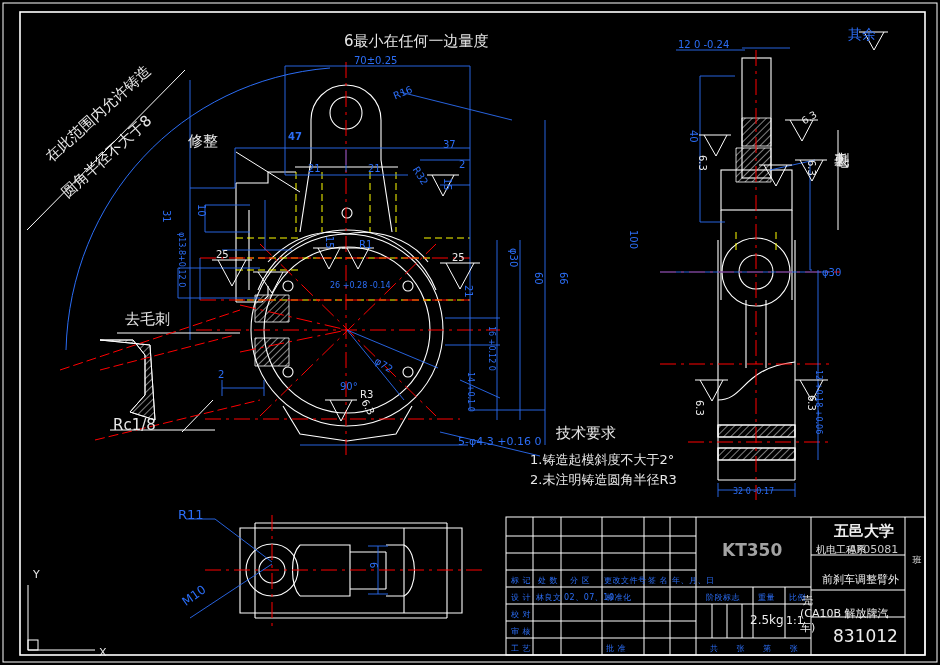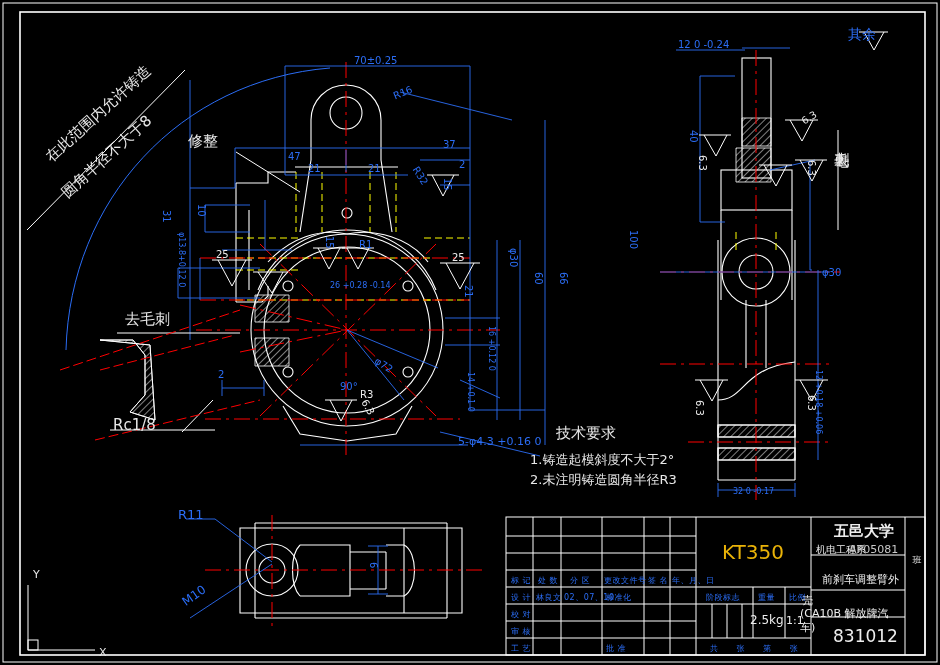--- a/index.html
+++ b/index.html
@@ -296,39 +296,40 @@
       <path d="M712 604 L712 638"></path>
       <path d="M727 604 L727 638"></path>
       <path d="M742 604 L742 638"></path>
 
       <path d="M811 555 L905 555"></path>
       <path d="M811 590 L905 590"></path>
       <path d="M811 617 L905 617"></path>
     </g>
   </svg>
 
+  <div class="wlbl cnbig" style="left:344px;top:32px;">6最小在任何一边量度</div>
 
   <div class="wlbl cnbig" style="left:42px;top:152px;transform:rotate(-42deg);transform-origin:left top;">在此范围内允许铸造</div>
   <div class="wlbl cnbig" style="left:58px;top:188px;transform:rotate(-42deg);transform-origin:left top;">圆角半径不大于8</div>
 
   <div class="wlbl cnbig" style="left:188px;top:132px;">修整</div>
   <div class="wlbl cnbig" style="left:125px;top:310px;">去毛刺</div>
   <div class="wlbl" style="left:113px;top:416px;font-size:15px;">Rc1/8</div>
 
   <div class="wlbl cnbig" style="left:832px;top:140px;writing-mode:vertical-rl;">去毛刺</div>
 
   <div class="lbl" style="left:848px;top:27px;font-size:14px;">其余</div>
 
   <div class="wlbl cnbig" style="left:556px;top:424px;">技术要求</div>
   <div class="wlbl" style="left:530px;top:452px;font-size:13px;">1.铸造起模斜度不大于2°</div>
   <div class="wlbl" style="left:530px;top:472px;font-size:13px;">2.未注明铸造圆角半径R3</div>
 
   <div class="lbl" style="left:354px;top:56px;">70±0.25</div>
   <div class="lbl" style="left:392px;top:92px;transform:rotate(-22deg);transform-origin:left top;">R16</div>
-  <div class="lbl" style="left:288px;top:152px;">47</div>
+  <div class="lbl" style="left:288px;top:132px;font-weight:bold;">47</div>
   <div class="lbl" style="left:400px;top:140px;margin-left:43px;">37</div>
   <div class="lbl" style="left:308px;top:164px;">21</div>
   <div class="lbl" style="left:368px;top:164px;">21</div>
   <div class="lbl" style="left:419px;top:165px;transform:rotate(58deg);transform-origin:left top;">R32</div>
   <div class="lbl" style="left:459px;top:160px;">2</div>
   <div class="lbl" style="left:442px;top:178px;writing-mode:vertical-rl;">15</div>
   <div class="lbl" style="left:161px;top:210px;writing-mode:vertical-rl;">31</div>
   <div class="lbl" style="left:196px;top:204px;writing-mode:vertical-rl;">10</div>
   <div class="lbl tiny" style="left:177px;top:232px;writing-mode:vertical-rl;">φ13.8+0.12 0</div>
   <div class="lbl" style="left:216px;top:250px;color:#ededed;">25</div>
@@ -377,21 +378,21 @@
 
   <div class="tb-txt" style="left:511px;top:592px;">设 计</div>
   <div class="tb-txt" style="left:536px;top:592px;">林良文</div>
   <div class="tb-txt" style="left:564px;top:592px;">02、07、10</div>
   <div class="tb-txt" style="left:606px;top:592px;text-align:right;">标准化</div>
   <div class="tb-txt" style="left:511px;top:609px;">校 对</div>
   <div class="tb-txt" style="left:511px;top:626px;">审 核</div>
   <div class="tb-txt" style="left:511px;top:643px;">工 艺</div>
   <div class="tb-txt" style="left:606px;top:643px;">批 准</div>
 
-  <div class="tb-wht" style="left:722px;top:540px;font-size:20px;color:#eab308;">KT350</div>
+  <div class="tb-wht" style="left:722px;top:540px;font-size:17px;color:#a3a3a3;font-weight:bold;">KT350</div>
 
   <div class="tb-txt" style="left:706px;top:592px;">阶段标志</div>
   <div class="tb-txt" style="left:758px;top:592px;">重量</div>
   <div class="tb-txt" style="left:789px;top:592px;">比例</div>
   <div class="tb-wht" style="left:750px;top:613px;font-size:12px;color:#ededed;">2.5kg</div>
   <div class="tb-wht" style="left:786px;top:614px;font-size:11px;color:#ededed;">1:1</div>
   <div class="tb-txt" style="left:710px;top:643px;letter-spacing:8px;">共  张  第  张</div>
 
   <div class="tb-wht" style="left:834px;top:522px;font-size:15px;color:#ededed;font-weight:bold;">五邑大学</div>
   <div class="tb-wht" style="left:816px;top:543px;font-size:10px;color:#ededed;">机电工程系</div>

